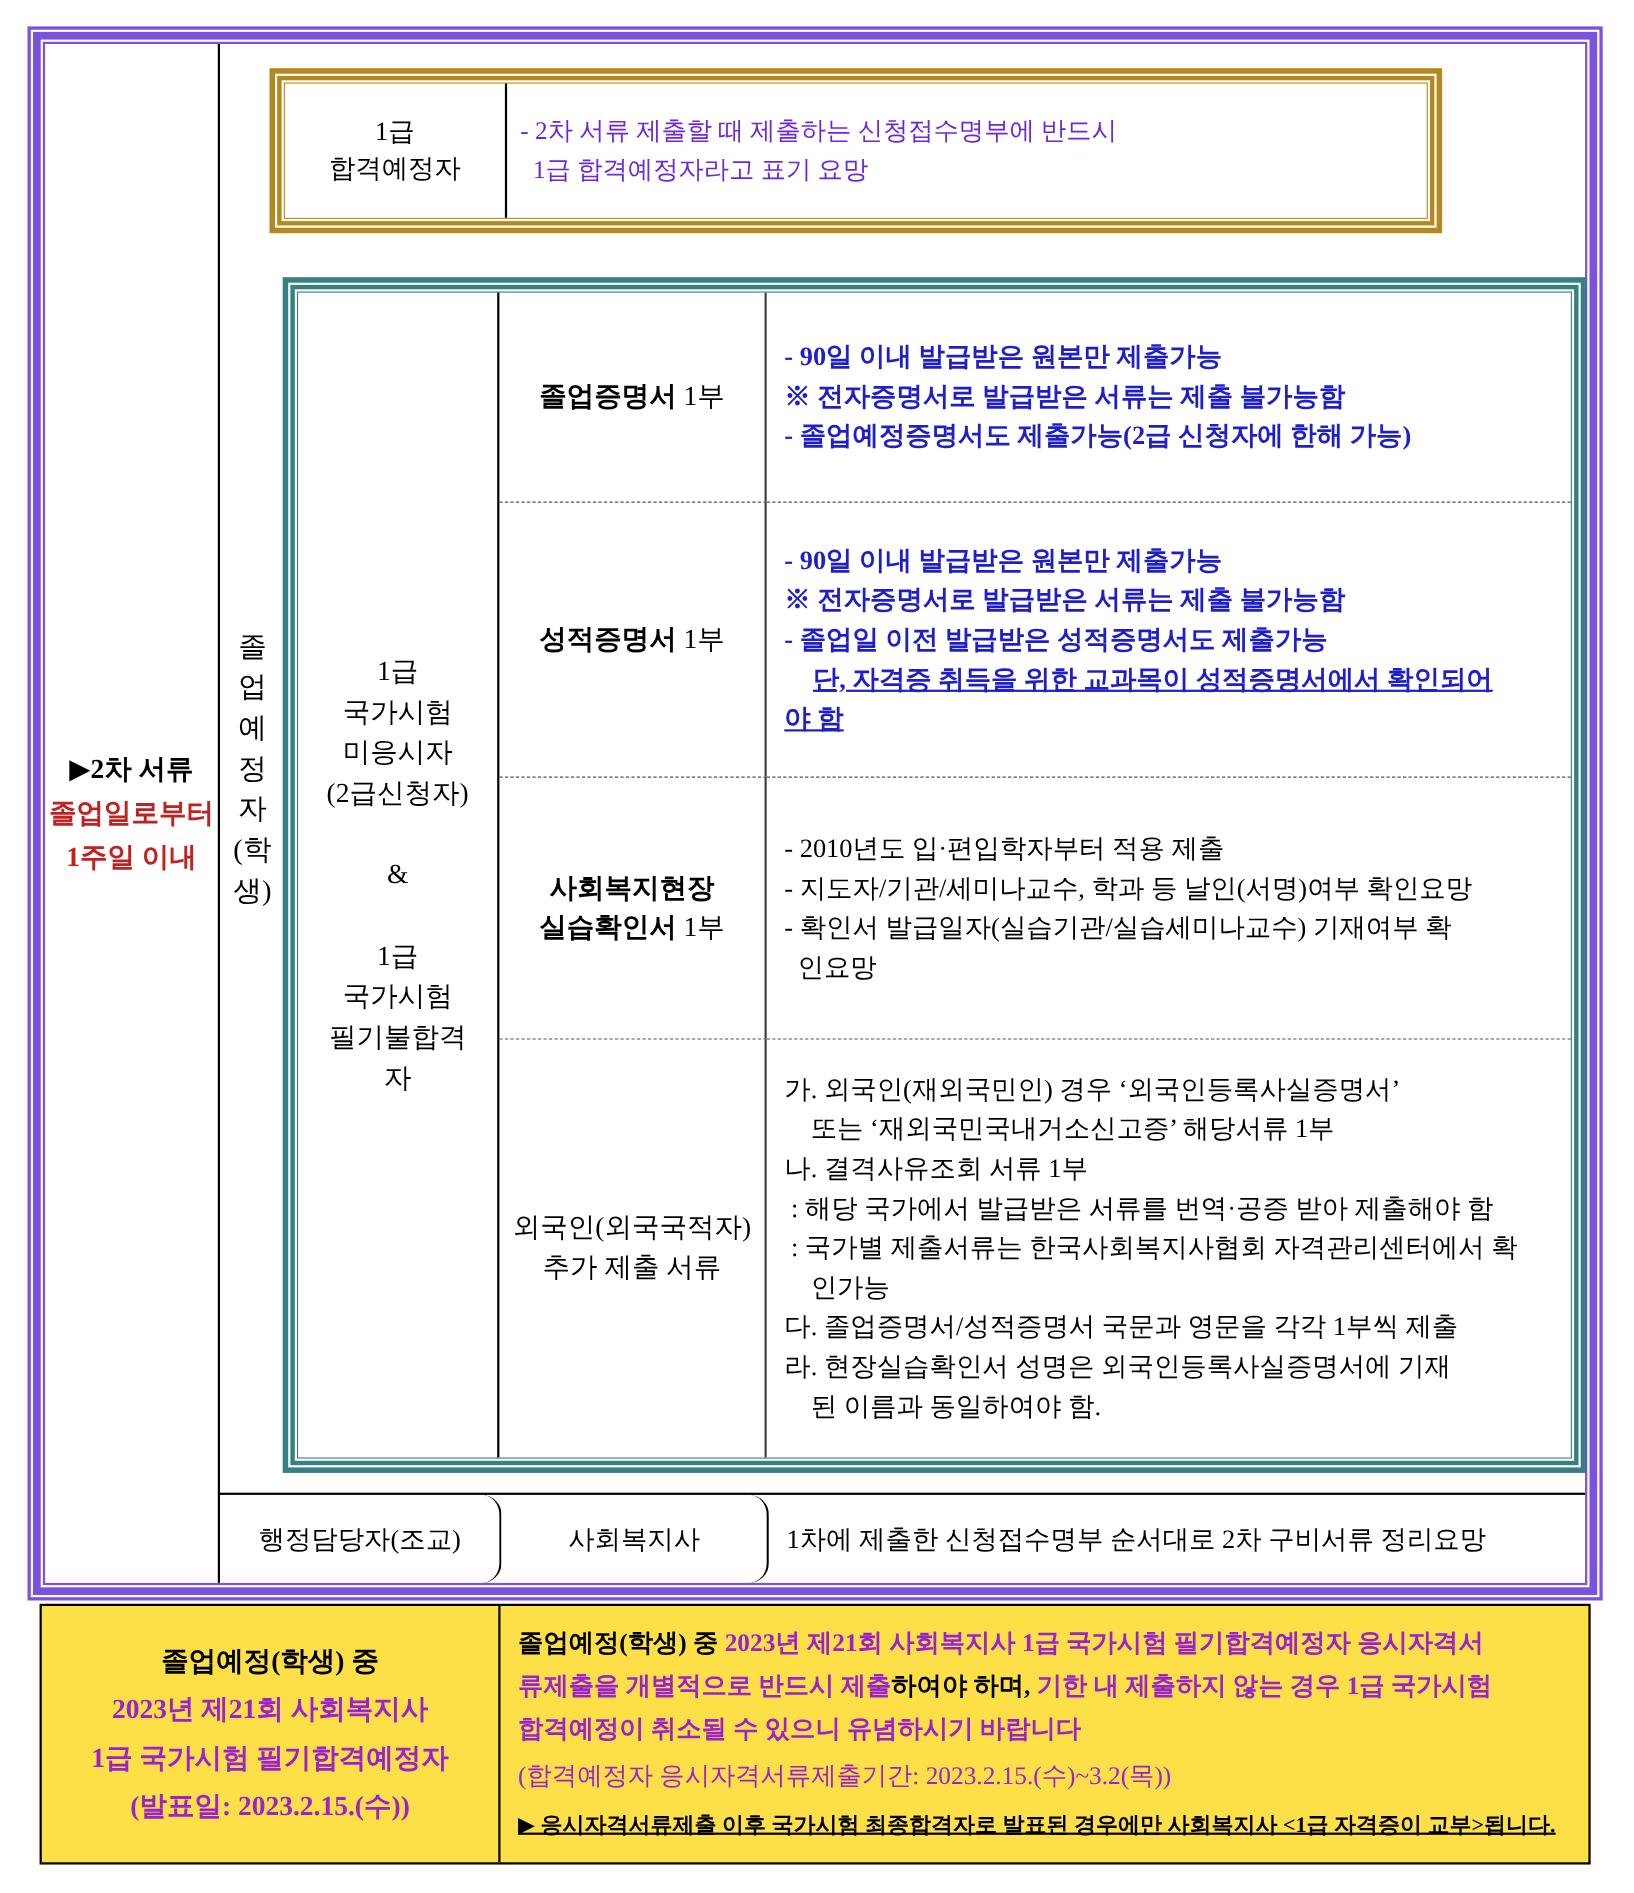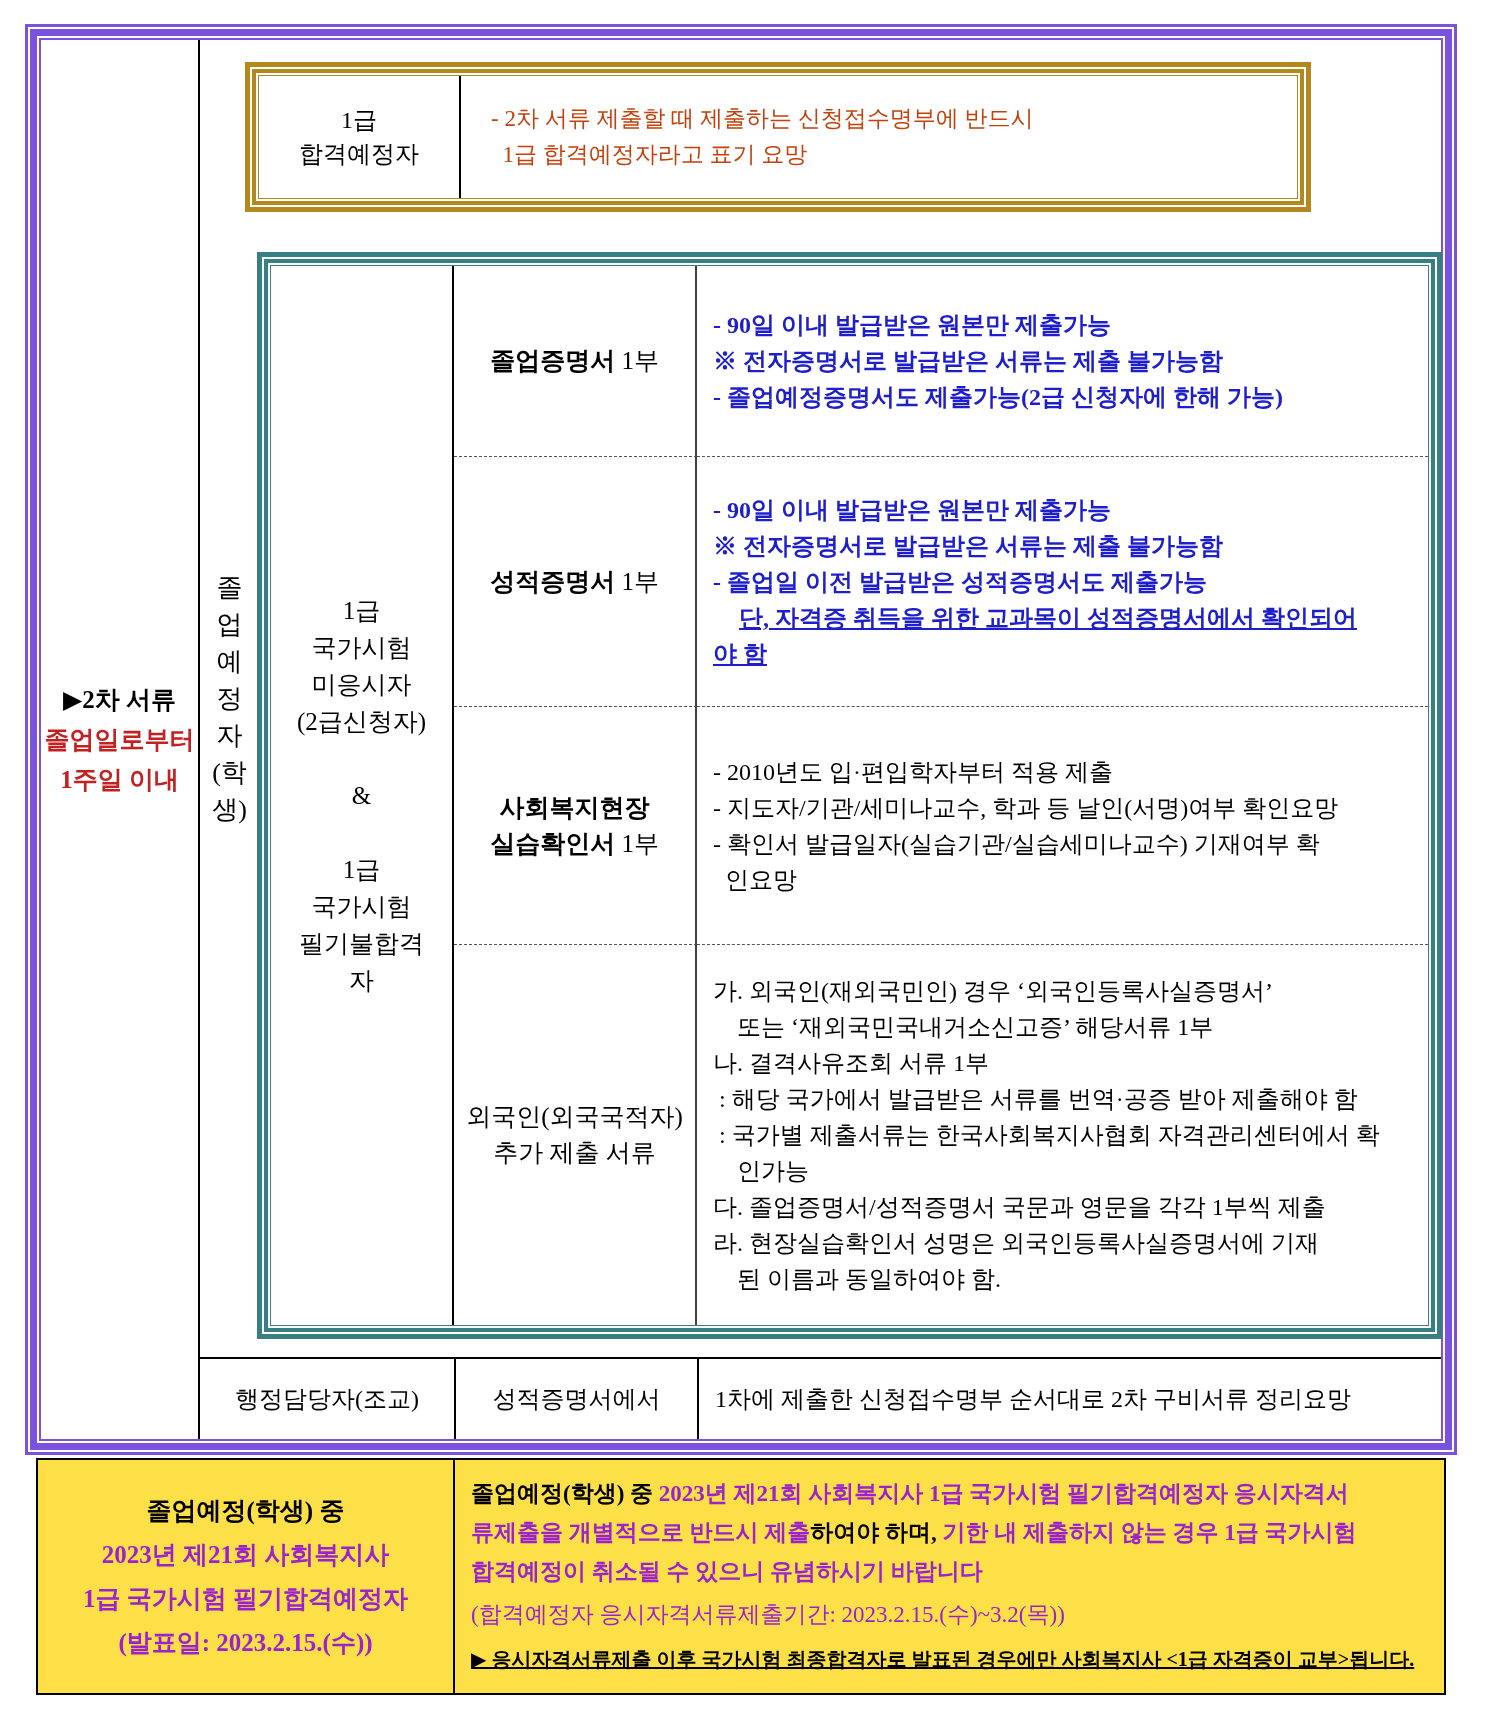--- a/index.html
+++ b/index.html
@@ -21,42 +21,42 @@
   .grad-text{white-space:pre-line;text-align:center;font-size:26px;line-height:37px;}
   
   .gold-box{left:204px;top:22px;width:1066px;height:150px;box-sizing:border-box;
             border:5px solid #b5881e;padding:2px;}
   .gf2{width:100%;height:100%;box-sizing:border-box;border:4px solid #b5881e;padding:2px;}
   .gf3{width:100%;height:100%;box-sizing:border-box;border:1px solid #b5881e;display:flex;}
   .gcell{box-sizing:border-box;display:flex;align-items:center;justify-content:center;
          text-align:center;white-space:pre-line;font-size:24px;line-height:34px;}
   .gc1{width:202px;border-right:2px solid #000;}
   .gc2{width:231px;border-right:2px solid #000;}
-  .gc3{flex:1;justify-content:flex-start;text-align:left;padding-left:30px;
-       color:#c2410c;white-space:pre-wrap;font-size:23px;line-height:36px;}
+  .gc3{flex:1;justify-content:flex-start;text-align:left;padding-left:12px;
+       color:#6d28d9;white-space:pre-wrap;font-size:23px;line-height:36px;}
   
   .teal-box{left:216px;top:212px;width:1185px;height:1087px;box-sizing:border-box;
             border:5px solid #377f83;padding:2px;}
   .tf2{width:100%;height:100%;box-sizing:border-box;border:4px solid #377f83;padding:2px;}
   .tf3{width:100%;height:100%;box-sizing:border-box;border:1px solid #377f83;
        display:grid;grid-template-columns:183px 243px 1fr;grid-template-rows:190px 250px 238px 1fr;}
   .colA{grid-column:1;grid-row:1/5;border-right:2px solid #000;display:flex;align-items:center;
         justify-content:center;text-align:center;white-space:pre-line;font-size:25px;line-height:37px;}
   .colB{grid-column:2;border-right:2px solid #404040;display:flex;align-items:center;justify-content:center;
         text-align:center;white-space:pre-line;font-size:25px;line-height:36px;}
   .colB .docb{font-weight:bold;}
   .colC{grid-column:3;display:flex;flex-direction:column;justify-content:center;
         padding:8px 4px 8px 16px;white-space:pre-wrap;font-size:24px;line-height:36px;}
   .blue{color:#1e1ecb;font-weight:bold;}
   .dash{border-top:1px dashed #555;}
   .u-note{font-weight:bold;text-decoration:underline;text-indent:26px;}
   
   .admin-row{left:159px;top:1317px;width:1241px;height:82px;box-sizing:border-box;
              border-top:2px solid #000;display:flex;font-size:24px;}
-  .acell{box-sizing:border-box;display:flex;align-items:center;justify-content:center;}
+  .acell{box-sizing:border-box;display:flex;align-items:center;justify-content:center;border-radius:18px;}
   .a1{width:256px;border-right:2px solid #000;}
   .a2{width:243px;border-right:2px solid #000;}
   .a3{flex:1;justify-content:flex-start;padding-left:16px;}
   
   .footer{left:36px;top:1458px;width:1410px;height:237px;box-sizing:border-box;
           border:2px solid #000;background:#fde047;display:flex;}
   .f-left{width:417px;box-sizing:border-box;border-right:2px solid #000;display:flex;
           flex-direction:column;justify-content:center;align-items:center;text-align:center;
           font-size:25px;font-weight:bold;line-height:44px;}
   .purple-text{color:#9c22cc;}
@@ -164,21 +164,21 @@
 라. 현장실습확인서 성명은 외국인등록사실증명서에 기재
     된 이름과 동일하여야 함.</div>
             </div>
 
           </div>
         </div>
       </div>
 
       <div class="abs admin-row">
         <div class="acell a1">행정담당자(조교)</div>
-        <div class="acell a2">성적증명서에서</div>
+        <div class="acell a2">사회복지사</div>
         <div class="acell a3">1차에 제출한 신청접수명부 순서대로 2차 구비서류 정리요망</div>
       </div>
 
     </div>
   </div>
 </div>
 
 <div class="abs footer">
   <div class="f-left">
     <div>졸업예정(학생) 중</div>

